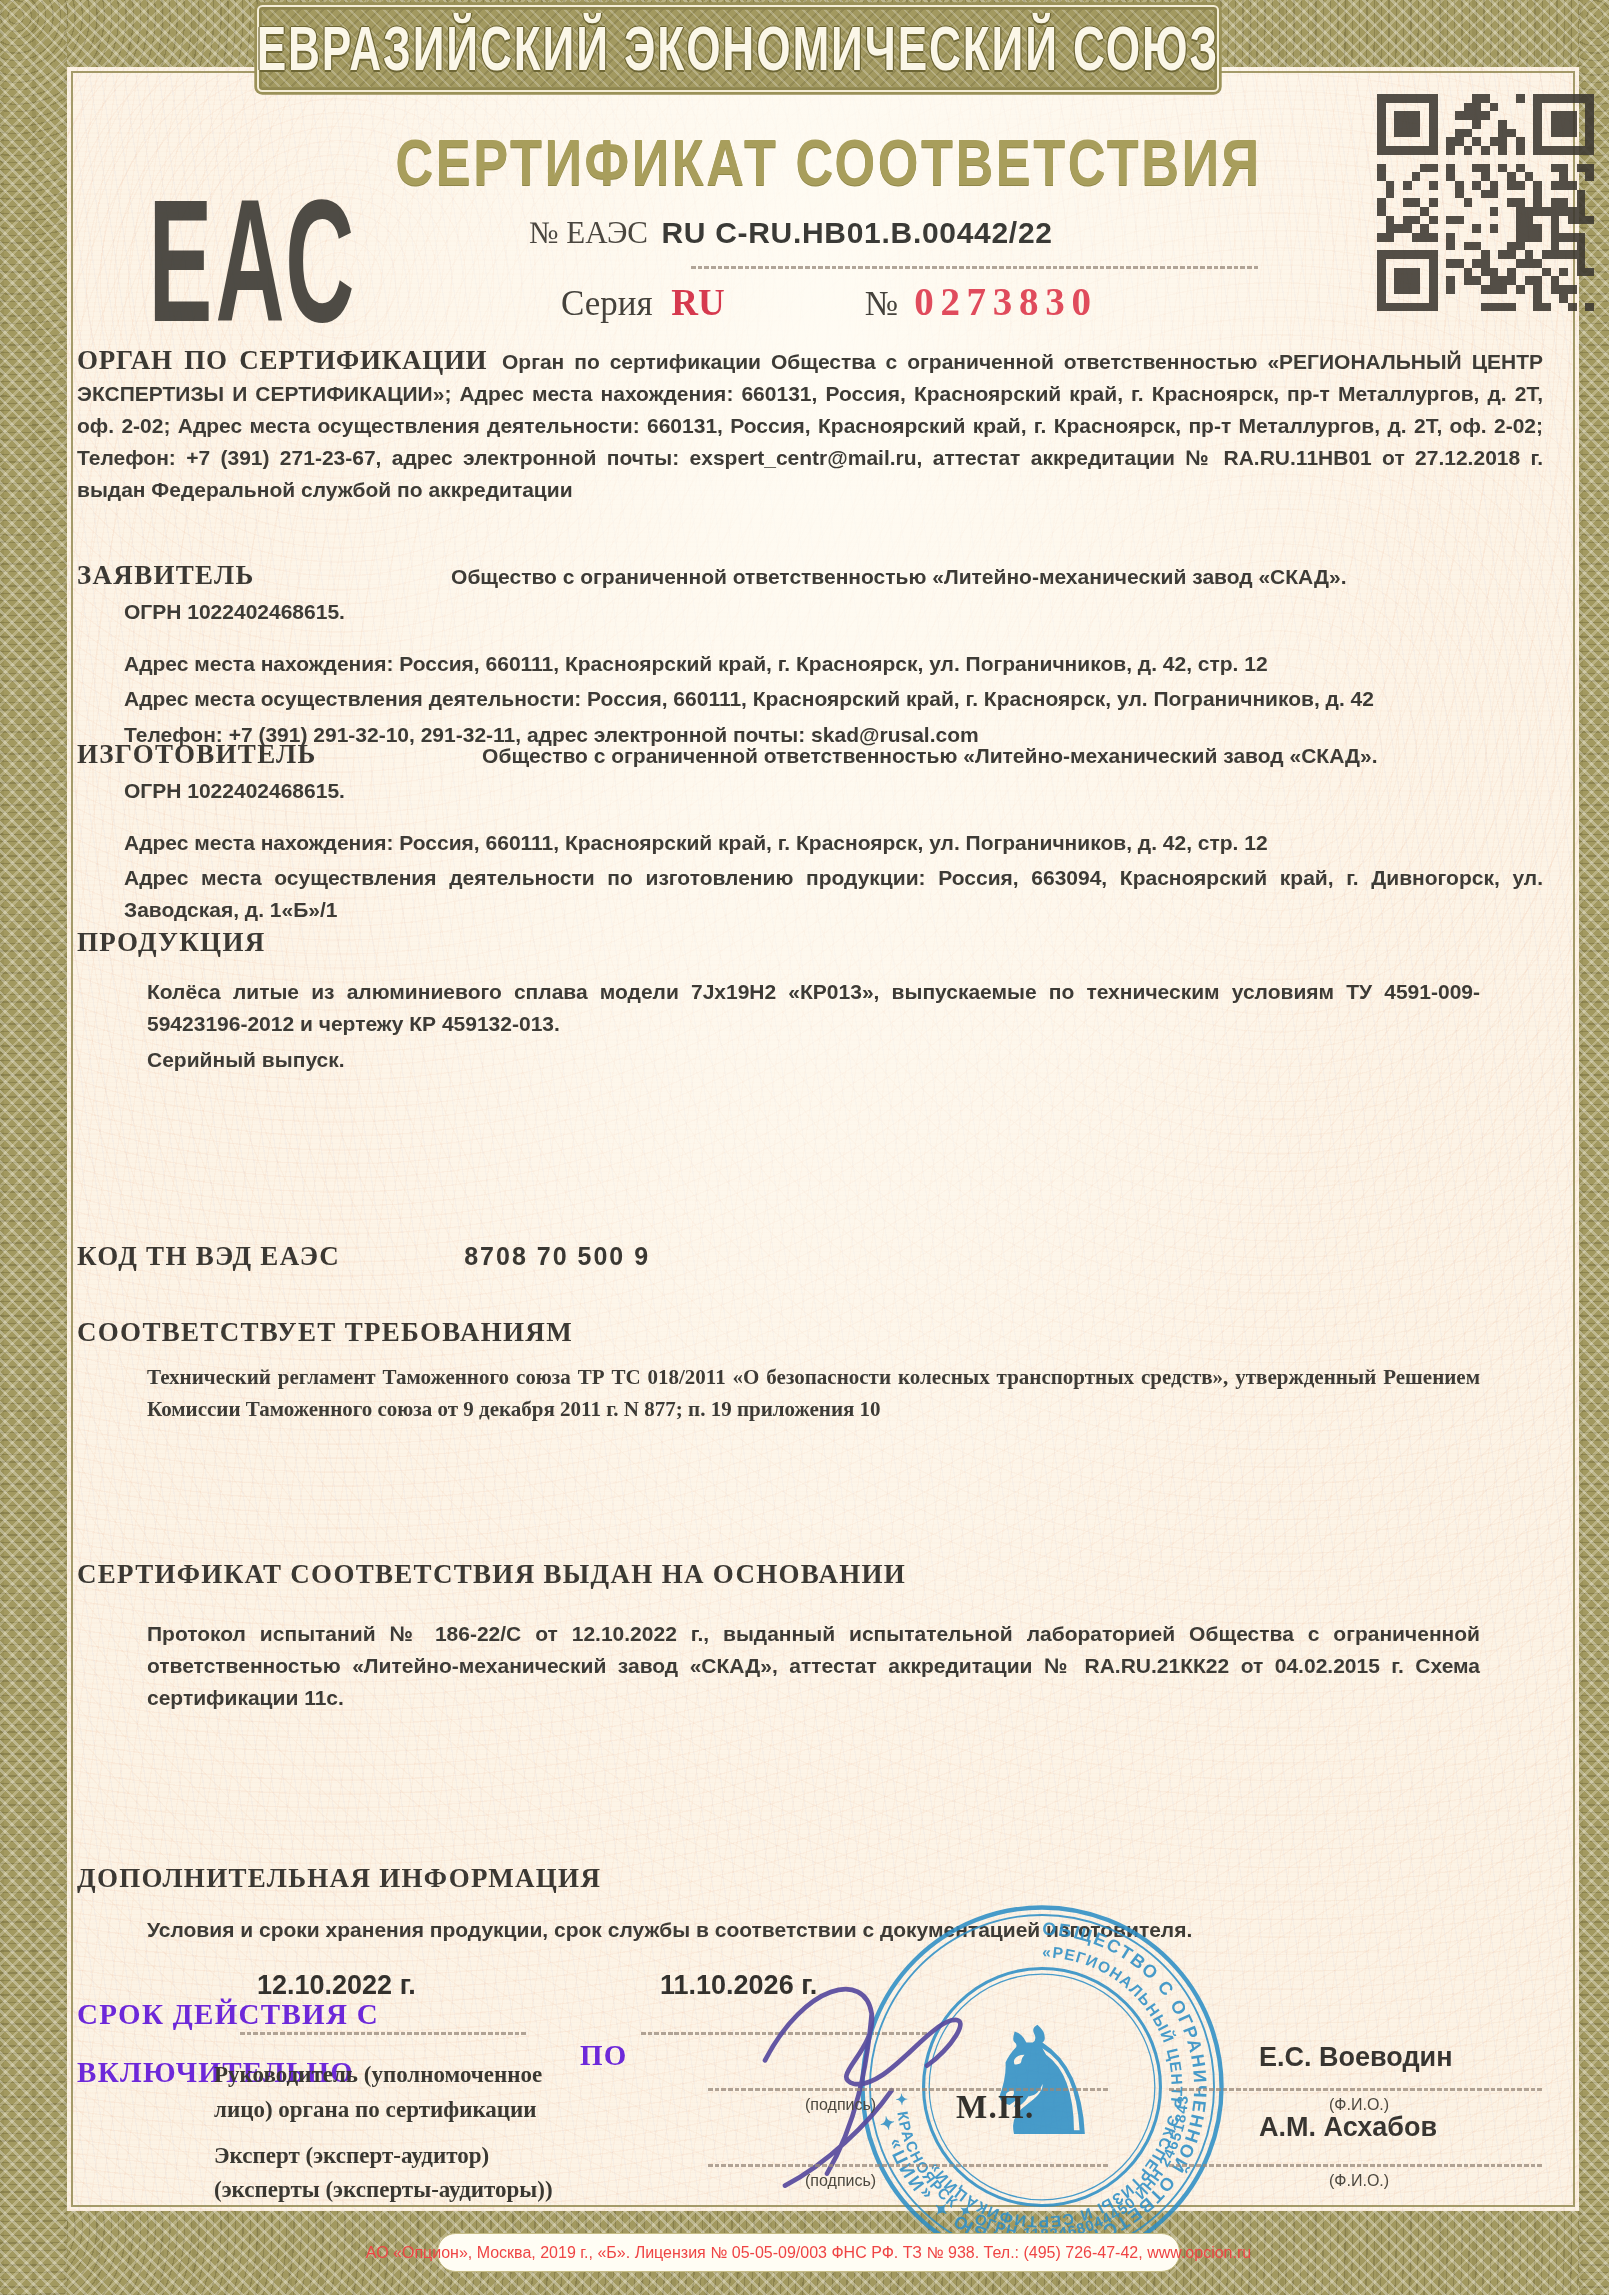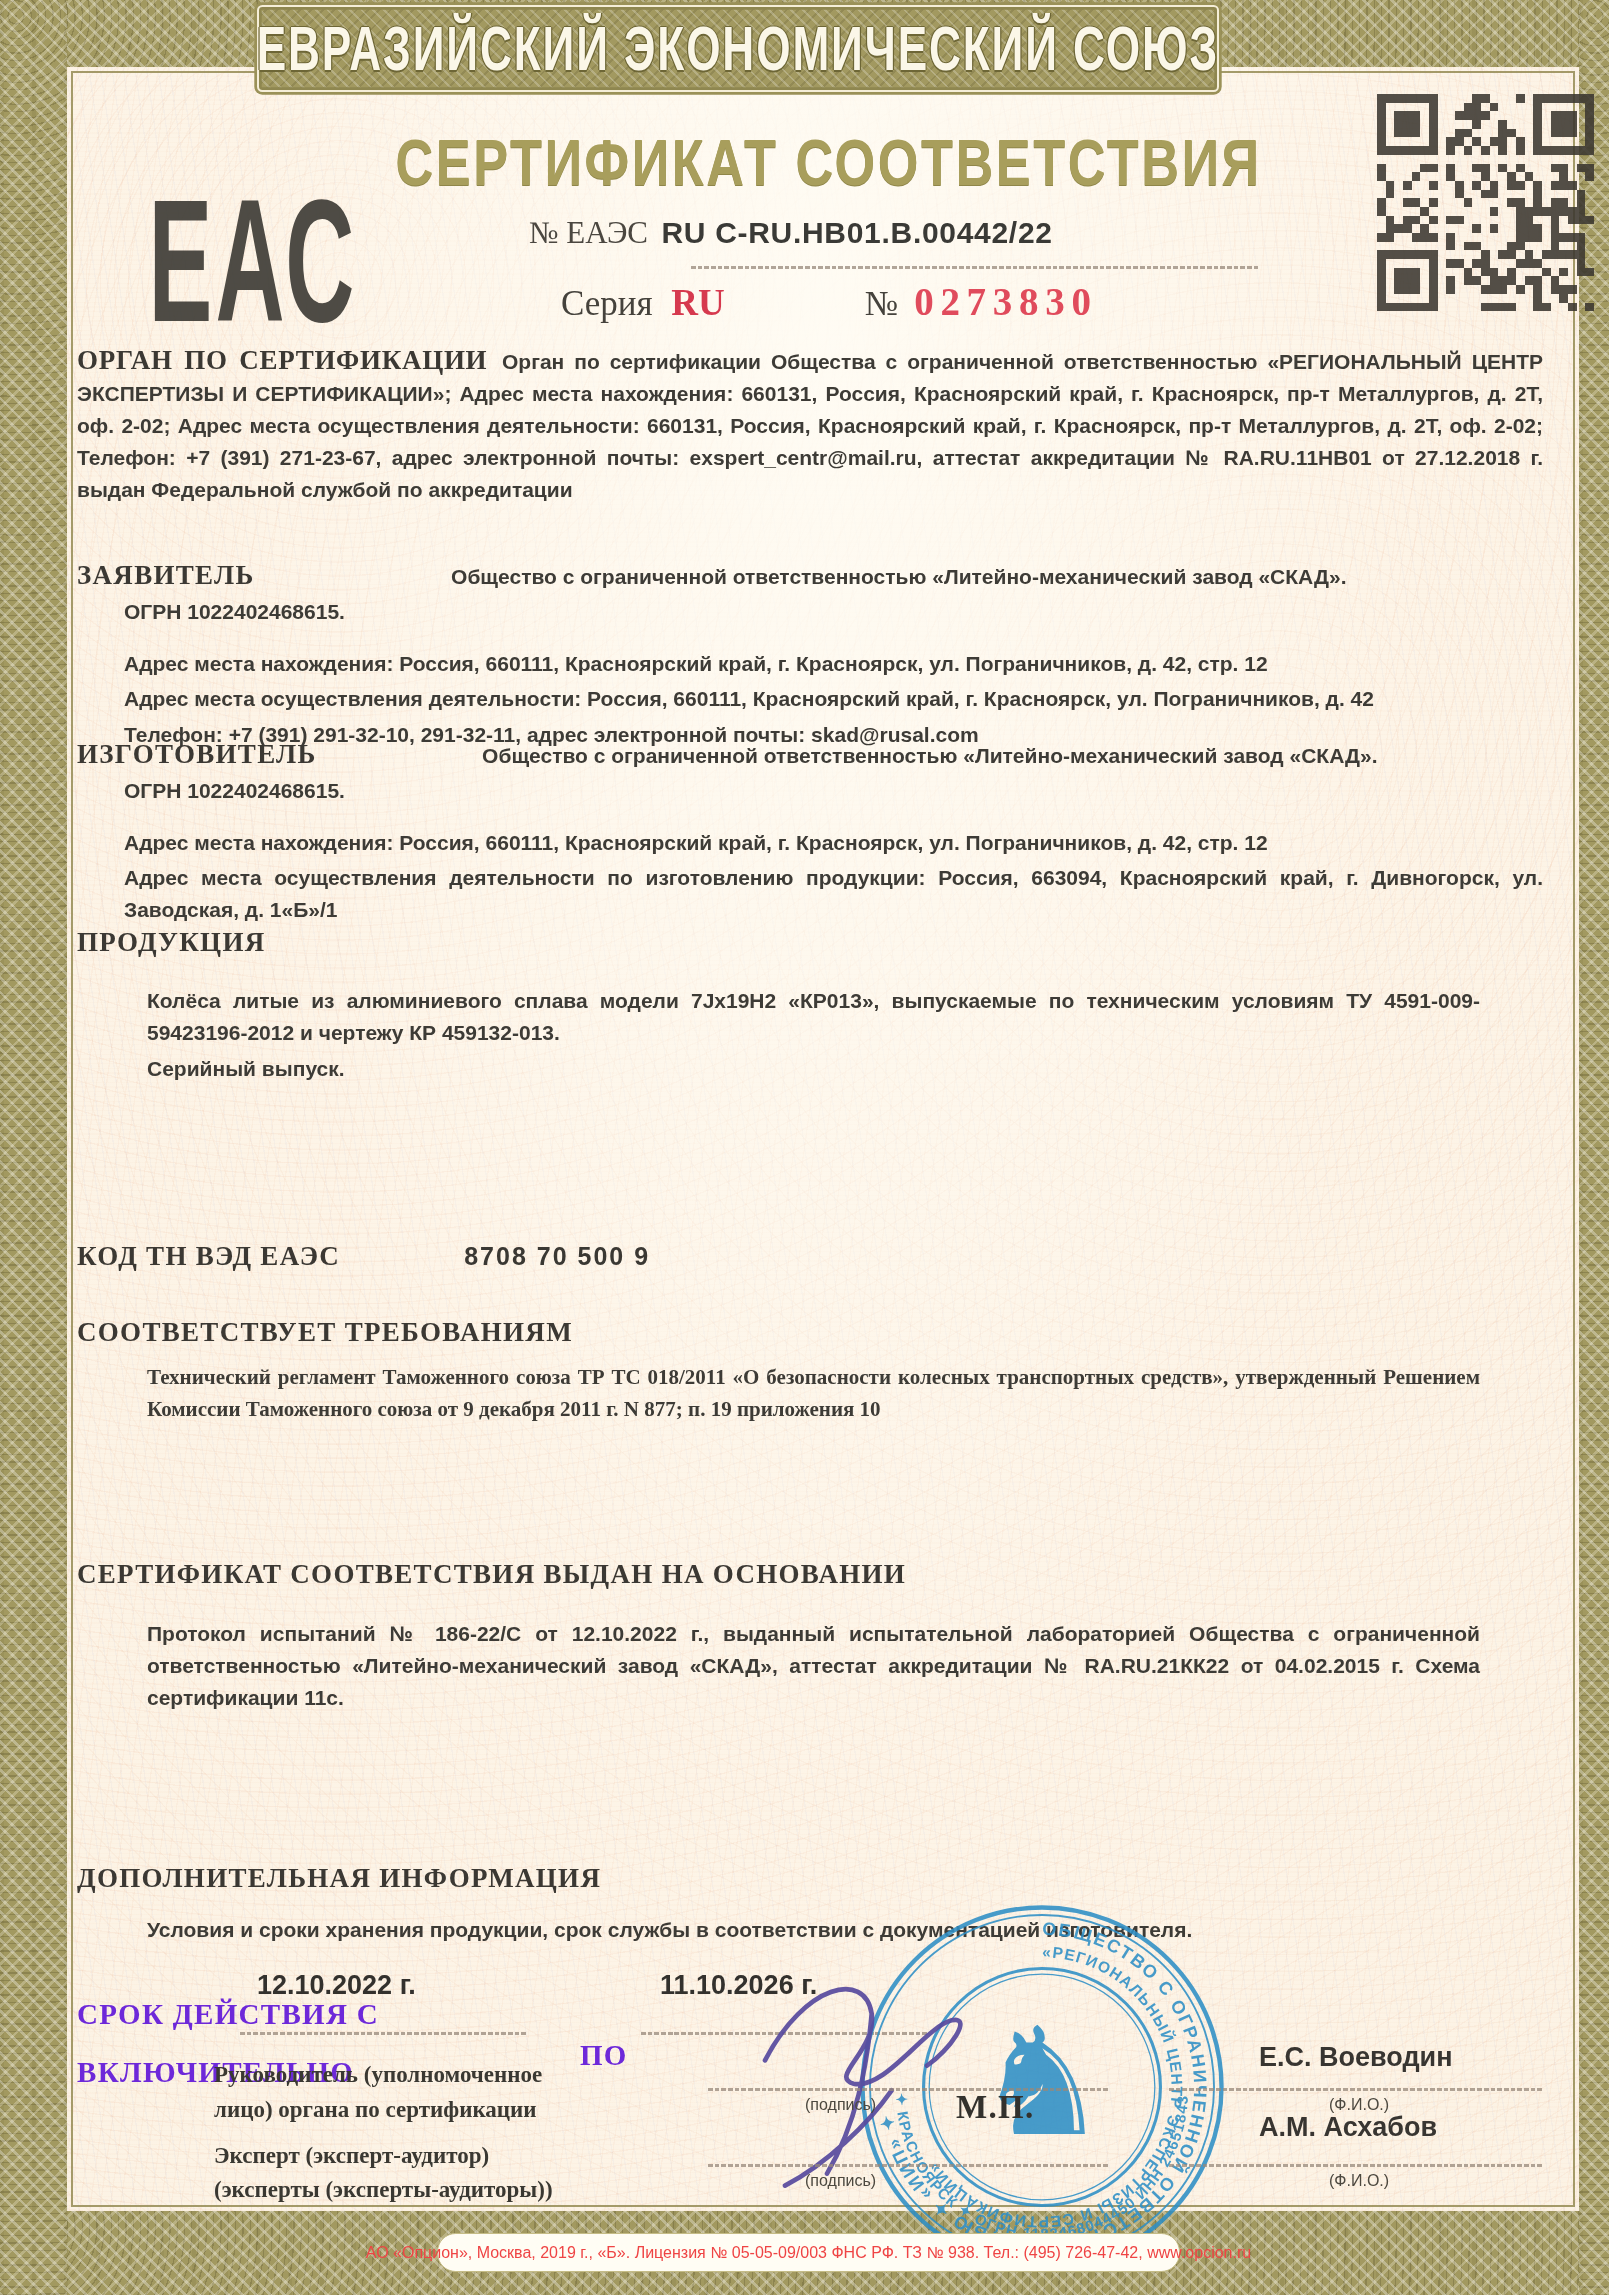--- a/index.html
+++ b/index.html
@@ -811,21 +811,21 @@
       <span class="shead">ИЗГОТОВИТЕЛЬ</span>
       <span class="orgname">Общество с ограниченной ответственностью «Литейно-механический завод «СКАД».</span>
     </div>
     <p class="body plain" style="margin-top:5.3px;padding-left:47px;">ОГРН 1022402468615.</p>
     <p class="body plain" style="margin-top:20px;padding-left:47px;">Адрес места нахождения: Россия, 660111, Красноярский край, г. Красноярск, ул. Пограничников, д. 42, стр. 12</p>
     <p class="body" style="margin-top:2.7px;padding-left:47px;">Адрес места осуществления деятельности по изготовлению продукции: Россия, 663094, Красноярский край, г. Дивногорск, ул. Заводская, д. 1«Б»/1</p>
   </div>
 
   <div class="abs w-main" style="top:927px;">
     <div class="shead">ПРОДУКЦИЯ</div>
-    <p class="body indent" style="margin-top:27px;width:1403px;">Колёса литые из алюминиевого сплава модели 7Jx19H2 «КР013», выпускаемые по техническим условиям ТУ 4591-009-59423196-2012 и чертежу КР 459132-013.</p>
+    <p class="body indent" style="margin-top:18px;width:1403px;">Колёса литые из алюминиевого сплава модели 7Jx19H2 «КР013», выпускаемые по техническим условиям ТУ 4591-009-59423196-2012 и чертежу КР 459132-013.</p>
     <p class="body plain indent" style="margin-top:4px;">Серийный выпуск.</p>
   </div>
 
   <div class="abs w-main kod-row" style="top:1241px;">
     <span class="shead">КОД ТН ВЭД ЕАЭС</span>
     <span class="kod-value">8708 70 500 9</span>
   </div>
 
   <div class="abs w-main" style="top:1317px;">
     <div class="shead">СООТВЕТСТВУЕТ ТРЕБОВАНИЯМ</div>

